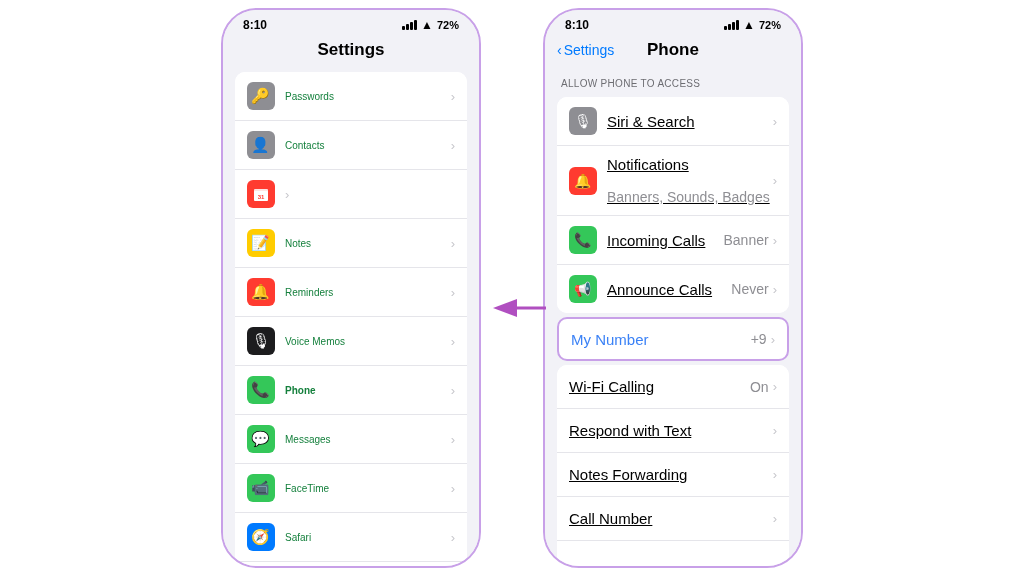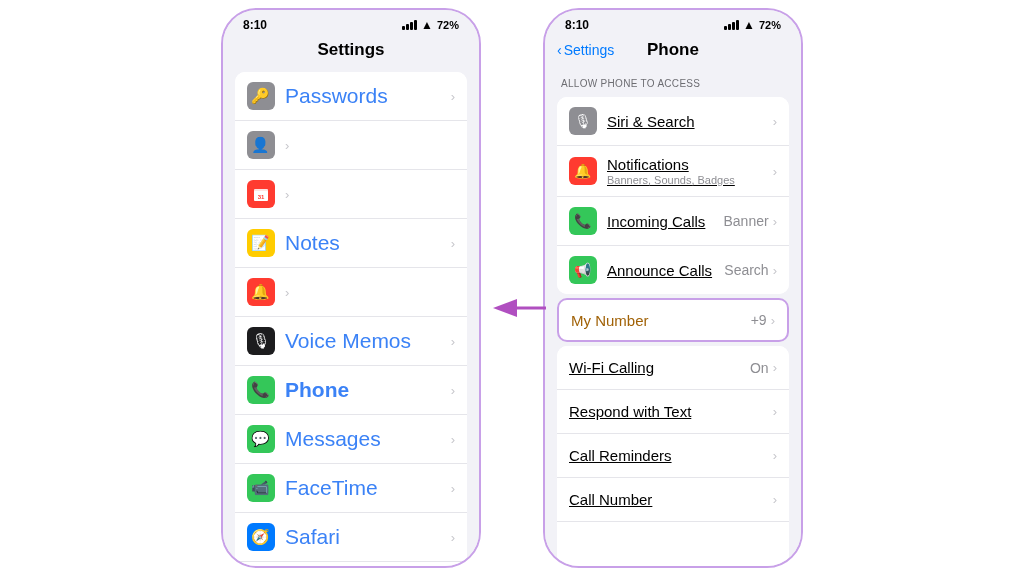--- a/index.html
+++ b/index.html
@@ -104,22 +104,22 @@
       align-items: center;
       justify-content: center;
       margin-right: 10px;
       flex-shrink: 0;
       font-size: 15px;
       color: #fff;
     }
 
     .item-label {
       flex: 1;
-      font-size: 21px;
-      color: #3b82f6;
+      font-size: 10px;
+      color: #15803d;
     }
 
     .item-label.highlighted {
       font-weight: 600;
     }
 
     .item-chevron {
       color: #c7c7cc;
       font-size: 13px;
     }
@@ -210,23 +210,23 @@
       flex: 1;
       text-decoration: underline;
     }
 
     .list-label {
       font-size: 15px;
       color: #000;
     }
 
     .list-sublabel {
-      font-size: 11px;
+      font-size: 14px;
       color: #8e8e93;
-      margin-top: 1px;
+      margin-top: 16px;
     }
 
     .list-value {
       font-size: 14px;
       color: #8e8e93;
       margin-right: 4px;
     }
 
     .list-chevron {
       color: #c7c7cc;
@@ -240,21 +240,21 @@
       background: #fff;
       display: flex;
       align-items: center;
       padding: 10px 12px;
       min-height: 44px;
     }
 
     .my-number-label {
       flex: 1;
       font-size: 15px;
-      color: #a16207;
+      color: #3b82f6;
     }
 
     .my-number-value {
       font-size: 14px;
       color: #8e8e93;
       margin-right: 4px;
     }
 
     .wrapper {
       display: flex;
@@ -315,20 +315,21 @@
           <div class="settings-group">
 
             <div class="settings-item">
               <div class="item-icon" style="background:#8e8e93;">🔑</div>
               <span class="item-label">Passwords</span>
               <span class="item-chevron">›</span>
             </div>
 
             <div class="settings-item">
               <div class="item-icon" style="background:#8e8e93;">👤</div>
+              <span class="item-label">Contacts</span>
               <span class="item-chevron">›</span>
             </div>
 
             <div class="settings-item">
               <div class="item-icon" style="background:#ff3b30;">
                 <svg width="18" height="18" viewBox="0 0 18 18" fill="white">
                   <rect x="2" y="4" width="14" height="12" rx="2" fill="white" opacity="0.3"></rect>
                   <rect x="2" y="6" width="14" height="10" rx="1" fill="white"></rect>
                   <rect x="2" y="4" width="14" height="4" rx="1" fill="white" opacity="0.8"></rect>
                   <text x="9" y="14" text-anchor="middle" font-size="6" fill="#ff3b30" font-weight="bold">31</text>
@@ -338,20 +339,21 @@
             </div>
 
             <div class="settings-item">
               <div class="item-icon" style="background:#ffcc00;">📝</div>
               <span class="item-label">Notes</span>
               <span class="item-chevron">›</span>
             </div>
 
             <div class="settings-item">
               <div class="item-icon" style="background:#ff3b30;">🔔</div>
+              <span class="item-label">Reminders</span>
               <span class="item-chevron">›</span>
             </div>
 
             <div class="settings-item">
               <div class="item-icon" style="background:#1c1c1e;">🎙</div>
               <span class="item-label">Voice Memos</span>
               <span class="item-chevron">›</span>
             </div>
 
             <div class="settings-item" style="position:relative;">
@@ -453,21 +455,21 @@
             </div>
             <span class="list-value">Banner</span>
             <span class="list-chevron">›</span>
           </div>
 
           <div class="list-item">
             <div class="list-icon" style="background:#34c759;">📢</div>
             <div class="list-label-wrap">
               <div class="list-label">Announce Calls</div>
             </div>
-            <span class="list-value">Search</span>
+            <span class="list-value">Never</span>
             <span class="list-chevron">›</span>
           </div>
         </div>
 
         <div class="my-number-row">
           <span class="my-number-label">My Number</span>
           <span class="my-number-value">+9</span>
           <span class="list-chevron">›</span>
         </div>
 
@@ -484,21 +486,21 @@
 
           <div class="list-item">
             <div class="list-label-wrap">
               <div class="list-label">Respond with Text</div>
             </div>
             <span class="list-chevron">›</span>
           </div>
 
           <div class="list-item">
             <div class="list-label-wrap">
-              <div class="list-label">Call Reminders</div>
+              <div class="list-label">Notes Forwarding</div>
             </div>
             <span class="list-chevron">›</span>
           </div>
 
           <div class="list-item">
             <div class="list-label-wrap">
               <div class="list-label">Call Number</div>
             </div>
             <span class="list-chevron">›</span>
           </div>

